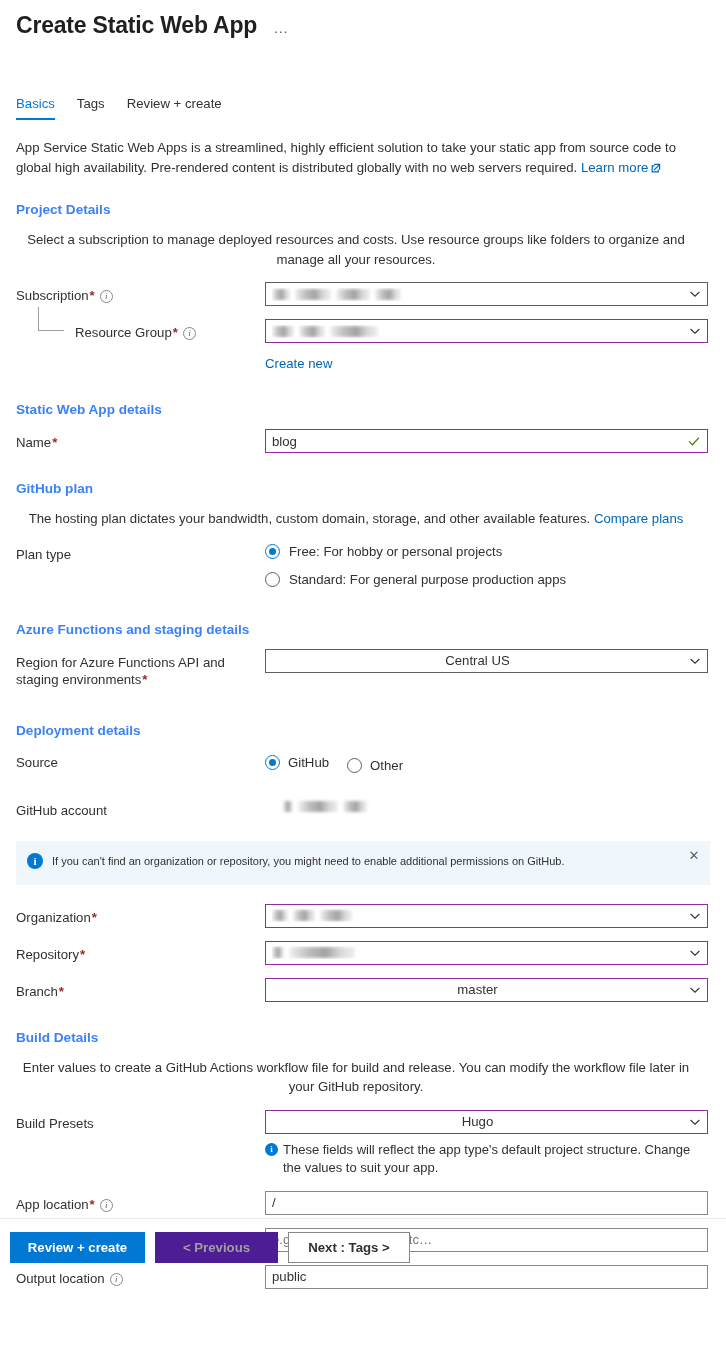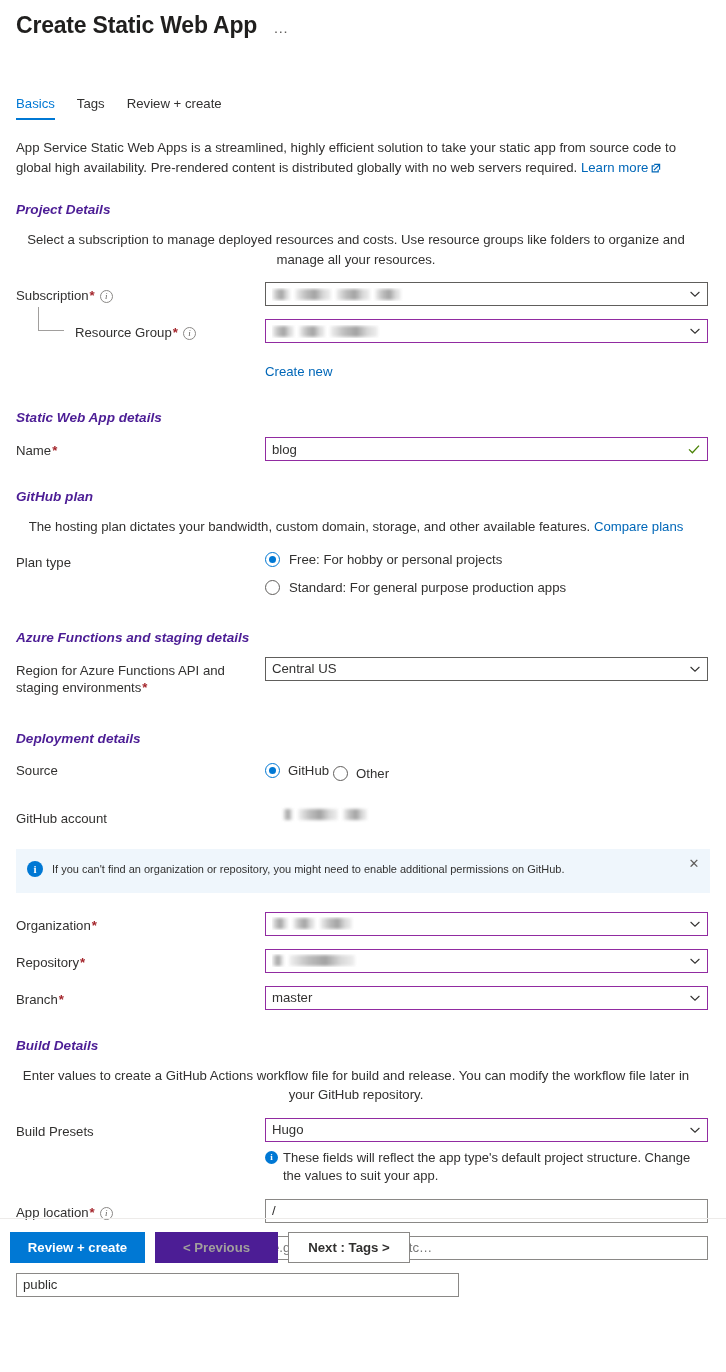--- a/index.html
+++ b/index.html
@@ -80,25 +80,24 @@
   }
   .ext-icon {
     display: inline-block;
     vertical-align: -1px;
     margin-left: 3px;
   }
 
   .section-head {
     font-size: 13.6px;
     font-weight: 600;
-    color: #4c1d95;
+    color: #3b82f6;
     margin-top: 22px;
     margin-bottom: 0;
     line-height: 19px;
-    font-style: italic;
   }
   .section-desc {
     font-size: 13.2px;
     line-height: 19.5px;
     color: #323130;
     margin-top: 11px;
     max-width: 680px;
     text-align: center;
   }
 
@@ -143,21 +142,21 @@
     height: 24px;
     border: 1px solid #605e5c;
     background: #fff;
     display: flex;
     align-items: center;
     padding: 0 6px;
     font-size: 13.2px;
     color: #323130;
     cursor: text;
   }
-  .select { cursor: pointer; }
+  .select { cursor: pointer; text-align: center; }
   .input.dirty, .select.dirty { border-color: #8a2be2; border-color: #912ba1; }
   .input .val, .select .val { flex: 1 1 auto; overflow: hidden; white-space: nowrap; }
   .input .placeholder { color: #767676; }
 
   .chev {
     flex: 0 0 auto;
     width: 12px; height: 12px;
     margin-left: 6px;
   }
   .chev svg { display: block; }
@@ -180,21 +179,21 @@
     height: 11px;
     border-radius: 1px;
     background: linear-gradient(90deg,#f2f2f2 0%,#bdbdbd 28%,#9e9e9e 55%,#d6d6d6 78%,#efefef 100%);
     filter: blur(1.6px);
     opacity: .95;
   }
 
   .sub-link {
     font-size: 13.2px;
     color: #0067b8;
-    margin-top: 20px;
+    margin-top: 12px;
     display: inline-block;
     cursor: pointer;
     line-height: 18px;
   }
 
   
   .tree-wrap { position: relative; }
   .tree-line {
     position: absolute;
     left: 22px;
@@ -227,21 +226,21 @@
   .radio.on::after {
     content: "";
     position: absolute;
     left: 3px; top: 3px;
     width: 7px; height: 7px;
     border-radius: 50%;
     background: #0078d4;
   }
   .radio-label { font-size: 13.2px; color: #323130; line-height: 17px; }
 
-  .radio-inline { display: flex; align-items: center; gap: 4px; }
+  .radio-inline { display: flex; align-items: center; gap: 18px; }
   .radio-inline .radio-line { gap: 8px; }
 
   
   .banner {
     display: flex;
     align-items: flex-start;
     gap: 9px;
     background: #eff6fc;
     padding: 11px 12px 11px 11px;
     margin-top: 22px;
@@ -601,20 +600,23 @@
         <span>Api location</span><span class="info-icon">i</span>
       </div>
       <div class="field">
         <div class="input" style="border-color:#8a8886">
           <span class="val placeholder">e.g. "api", "functions", etc…</span>
         </div>
       </div>
     </div>
 
     <div class="row" style="margin-top:13px">
+      <div class="label">
+        <span>Output location</span><span class="info-icon">i</span>
+      </div>
       <div class="field">
         <div class="input" style="border-color:#8a8886">
           <span class="val">public</span>
         </div>
       </div>
     </div>
 
   </div>
 
   <div class="footer-sep"></div>

